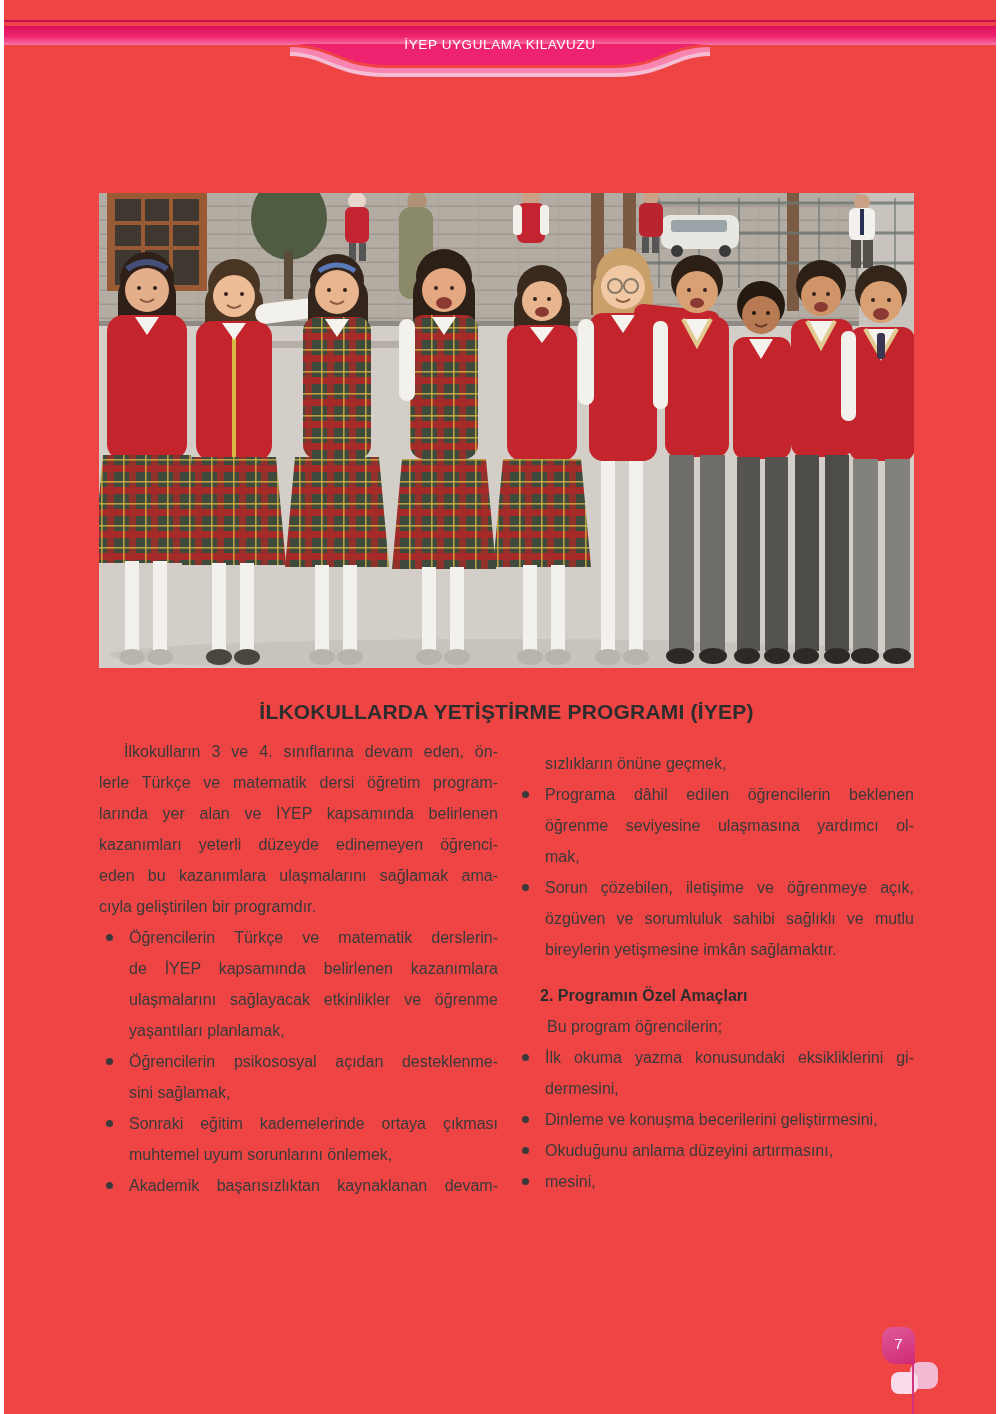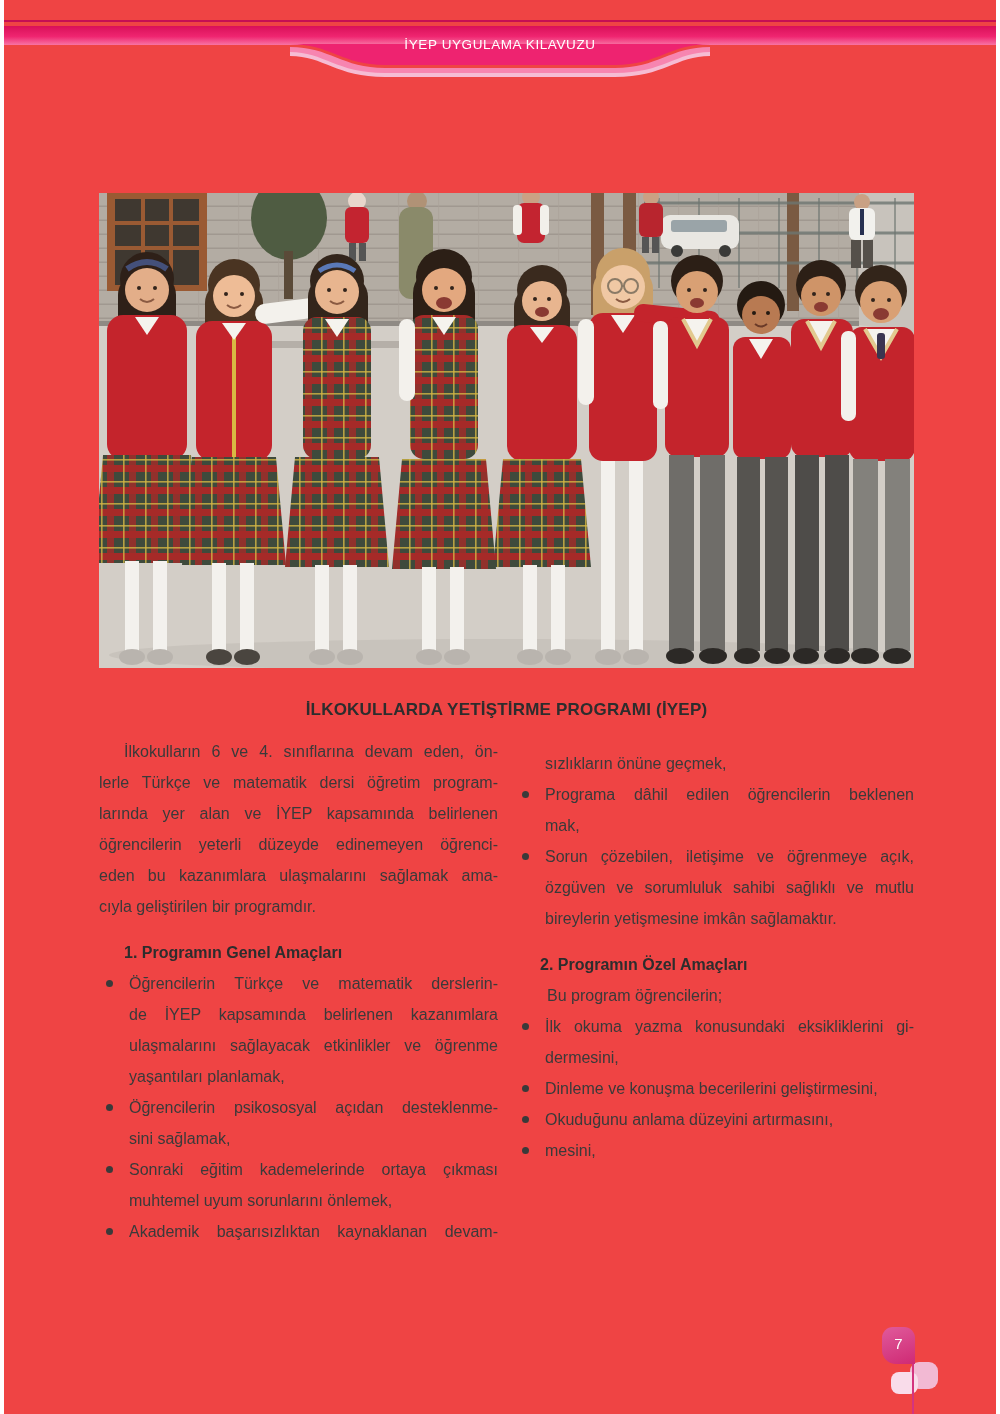--- a/index.html
+++ b/index.html
@@ -21,21 +21,21 @@
     color:#ffffff; font-size:13.5px; letter-spacing:0.6px; z-index:5;
   }
 
   
   .photo { position:absolute; left:95px; top:193px; width:815px; height:475px; overflow:hidden; }
   .photo svg { display:block; }
 
   
   .article-title {
     position:absolute; top:700px; left:95px; width:815px; text-align:center;
-    font-size:17px; font-weight:bold; color:#2d2d2d; letter-spacing:0.2px;
+    font-size:21px; font-weight:bold; color:#2d2d2d; letter-spacing:0.2px;
   }
   .columns { position:absolute; left:95px; top:736px; width:815px; display:flex; gap:17px; }
   .col { width:399px; font-size:16px; line-height:31px; text-align:justify; }
 
   .jline { display:block; text-align:justify; text-align-last:justify; }
   .jline.last { text-align-last:left; }
   .indent-first .jline:first-child { text-indent:25px; }
 
   .sec-heading { font-weight:bold; color:#2d2d2d; padding-left:25px; margin-top:15px; line-height:31px; }
   .lead-in { line-height:31px;margin-left:32px; }
@@ -318,28 +318,27 @@
       </g>
     </svg>
   </div>
 
   <div class="article-title">İLKOKULLARDA YETİŞTİRME PROGRAMI (İYEP)</div>
 
   <div class="columns">
 
     <div class="col">
       <div class="intro indent-first">
-          <span class="jline">İlkokulların 6 ve 4. sınıflarına devam eden, ön-</span>
+          <span class="jline">İlkokulların 3 ve 4. sınıflarına devam eden, ön-</span>
           <span class="jline">lerle Türkçe ve matematik dersi öğretim program-</span>
           <span class="jline">larında yer alan ve İYEP kapsamında belirlenen</span>
-          <span class="jline">öğrencilerin yeterli düzeyde edinemeyen öğrenci-</span>
+          <span class="jline">kazanımları yeterli düzeyde edinemeyen öğrenci-</span>
           <span class="jline">eden bu kazanımlara ulaşmalarını sağlamak ama-</span>
           <span class="jline last">cıyla geliştirilen bir programdır.</span>
         </div>
-      <div class="sec-heading">1. Programın Genel Amaçları</div>
       <div class="bullet">
         <span class="dot"></span>
         <div class="btext">
             <span class="jline">Öğrencilerin Türkçe ve matematik derslerin-</span>
             <span class="jline">de İYEP kapsamında belirlenen kazanımlara</span>
             <span class="jline">ulaşmalarını sağlayacak etkinlikler ve öğrenme</span>
             <span class="jline last">yaşantıları planlamak,</span>
           </div>
       </div>
       <div class="bullet">
@@ -365,20 +364,21 @@
     </div>
 
     <div class="col">
       <div class="cont">
           <span class="jline last">sızlıkların önüne geçmek,</span>
         </div>
       <div class="bullet">
         <span class="dot"></span>
         <div class="btext">
             <span class="jline">Programa dâhil edilen öğrencilerin beklenen</span>
+            <span class="jline">öğrenme seviyesine ulaşmasına yardımcı ol-</span>
             <span class="jline last">mak,</span>
           </div>
       </div>
       <div class="bullet">
         <span class="dot"></span>
         <div class="btext">
             <span class="jline">Sorun çözebilen, iletişime ve öğrenmeye açık,</span>
             <span class="jline">özgüven ve sorumluluk sahibi sağlıklı ve mutlu</span>
             <span class="jline last">bireylerin yetişmesine imkân sağlamaktır.</span>
           </div>

